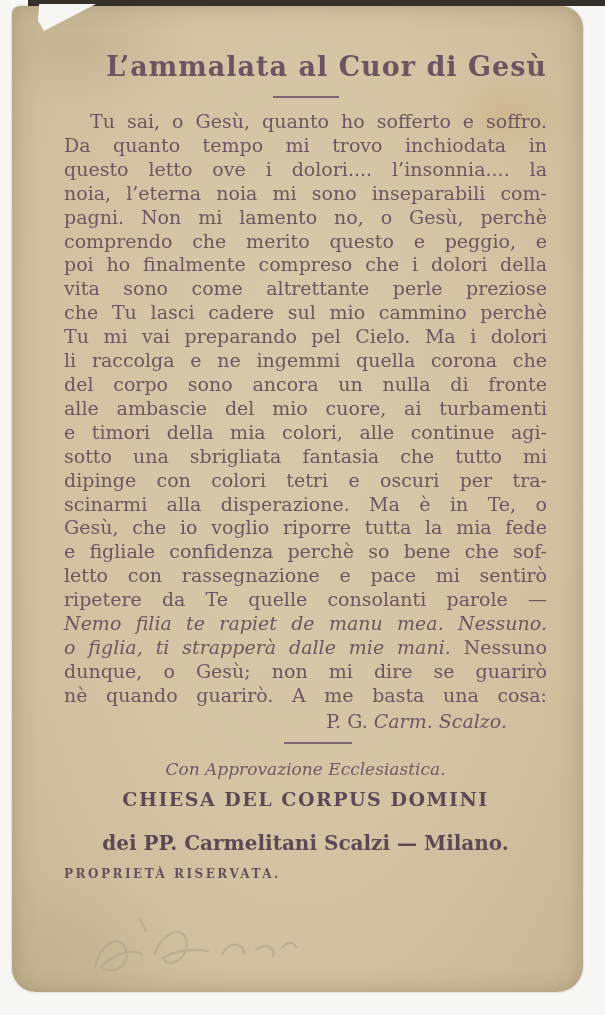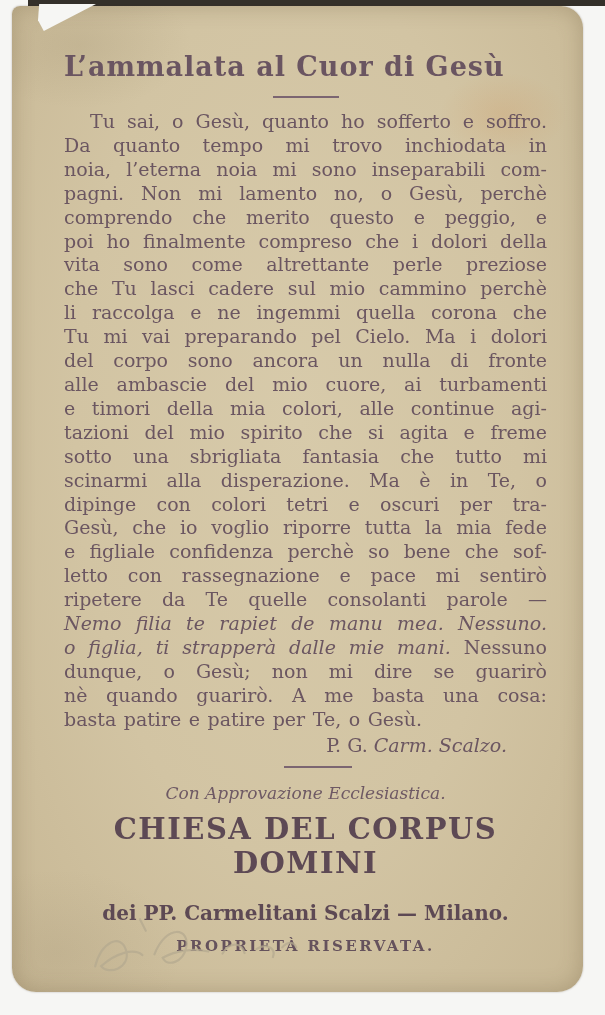--- a/index.html
+++ b/index.html
@@ -26,21 +26,21 @@
     color:#6b5661;
   }
   .chip-tl{
     position:absolute;left:38px;top:4px;width:58px;height:27px;
     background:#f6f6f4;
     clip-path:polygon(2% 0, 100% 0, 10% 100%, 0 60%);
   }
   .title{
     margin:44px 0 0 0;
     font-size:27px;line-height:34px;font-weight:bold;
-    text-align:left;letter-spacing:1px;color:#6a5561;
+    text-align:right;letter-spacing:1px;color:#6a5561;
   }
   .title-rule{
     width:66px;height:2px;background:#7b6571;margin:12px auto 0 auto;
   }
   .prayer{
     margin-top:12px;
     font-size:19px;line-height:23.9px;
     word-spacing:1.5px;
   }
   .line{text-align:justify;text-align-last:justify;}
@@ -52,71 +52,70 @@
   }
   .sig-rule{
     width:68px;height:2px;background:#7b6571;margin:9px auto 0 auto;
     position:relative;left:12px;
   }
   .approval{
     margin-top:15px;text-align:center;font-size:17px;color:#6e5964;
   }
   .church{
     margin-top:9px;text-align:center;font-weight:bold;
-    font-size:29px;letter-spacing:1.5px;color:#5d4954;
+    font-size:19px;letter-spacing:1.5px;color:#5d4954;
   }
   .order{
     margin-top:21px;text-align:center;font-weight:bold;
     font-size:20px;color:#5d4954;
   }
   .rights{
-    margin-top:12px;text-align:center;font-weight:bold;
-    font-size:15px;letter-spacing:2.5px;color:#65525c;
+    margin-top:12px;text-align:left;font-weight:bold;
+    font-size:12px;letter-spacing:2.5px;color:#65525c;
   }
   .pencil{
     position:absolute;left:64px;top:900px;opacity:.75;
     transform:rotate(-4deg);
   }
 </style>
 </head>
 <body>
 
 <div class="scan-top-edge"></div>
 
 <div class="card">
   <h1 class="title">L’ammalata al Cuor di Gesù</h1>
   <div class="title-rule"></div>
 
   <div class="prayer" id="body-lines">
       <div class="line indent"><span>Tu sai, o Gesù, quanto ho sofferto e soffro.</span></div>
       <div class="line"><span>Da quanto tempo mi trovo inchiodata in</span></div>
+      <div class="line"><span>questo letto ove i dolori.... l’insonnia.... la</span></div>
       <div class="line"><span>noia, l’eterna noia mi sono inseparabili com-</span></div>
       <div class="line"><span>pagni. Non mi lamento no, o Gesù, perchè</span></div>
       <div class="line"><span>comprendo che merito questo e peggio, e</span></div>
       <div class="line"><span>poi ho finalmente compreso che i dolori della</span></div>
       <div class="line"><span>vita sono come altrettante perle preziose</span></div>
       <div class="line"><span>che Tu lasci cadere sul mio cammino perchè</span></div>
+      <div class="line"><span>Tu mi vai preparando pel Cielo. Ma i dolori</span></div>
       <div class="line"><span>li raccolga e ne ingemmi quella corona che</span></div>
-      <div class="line"><span>Tu mi vai preparando pel Cielo. Ma i dolori</span></div>
       <div class="line"><span>del corpo sono ancora un nulla di fronte</span></div>
       <div class="line"><span>alle ambascie del mio cuore, ai turbamenti</span></div>
       <div class="line"><span>e timori della mia colori, alle continue agi-</span></div>
-      <div class="line"><span>tazioni del mio spirito che si agita e freme</span></div>
       <div class="line"><span>sotto una sbrigliata fantasia che tutto mi</span></div>
+      <div class="line"><span>dipinge con colori tetri e oscuri per tra-</span></div>
       <div class="line"><span>scinarmi alla disperazione. Ma è in Te, o</span></div>
-      <div class="line"><span>dipinge con colori tetri e oscuri per tra-</span></div>
       <div class="line"><span>Gesù, che io voglio riporre tutta la mia fede</span></div>
       <div class="line"><span>e figliale confidenza perchè so bene che sof-</span></div>
       <div class="line"><span>letto con rassegnazione e pace mi sentirò</span></div>
       <div class="line"><span>ripetere da Te quelle consolanti parole —</span></div>
       <div class="line"><span class="it">Nemo filia te rapiet de manu mea. Nessuno.</span></div>
       <div class="line"><span class="it">o figlia, ti strapperà dalle mie mani.</span><span> Nessuno</span></div>
       <div class="line"><span>dunque, o Gesù; non mi dire se guarirò</span></div>
       <div class="line"><span>nè quando guarirò. A me basta una cosa:</span></div>
-      <div class="line last"><span>basta patire e patire per Te, o Gesù.</span></div>
     </div>
 
   <div class="signature"><span>P. G. </span><span class="it">Carm. Scalzo.</span></div>
 
   <div class="sig-rule"></div>
 
   <div class="approval it">Con Approvazione Ecclesiastica.</div>
   <div class="church">CHIESA DEL CORPUS DOMINI</div>
   <div class="order">dei PP. Carmelitani Scalzi — Milano.</div>
   <div class="rights">PROPRIETÀ RISERVATA.</div>

